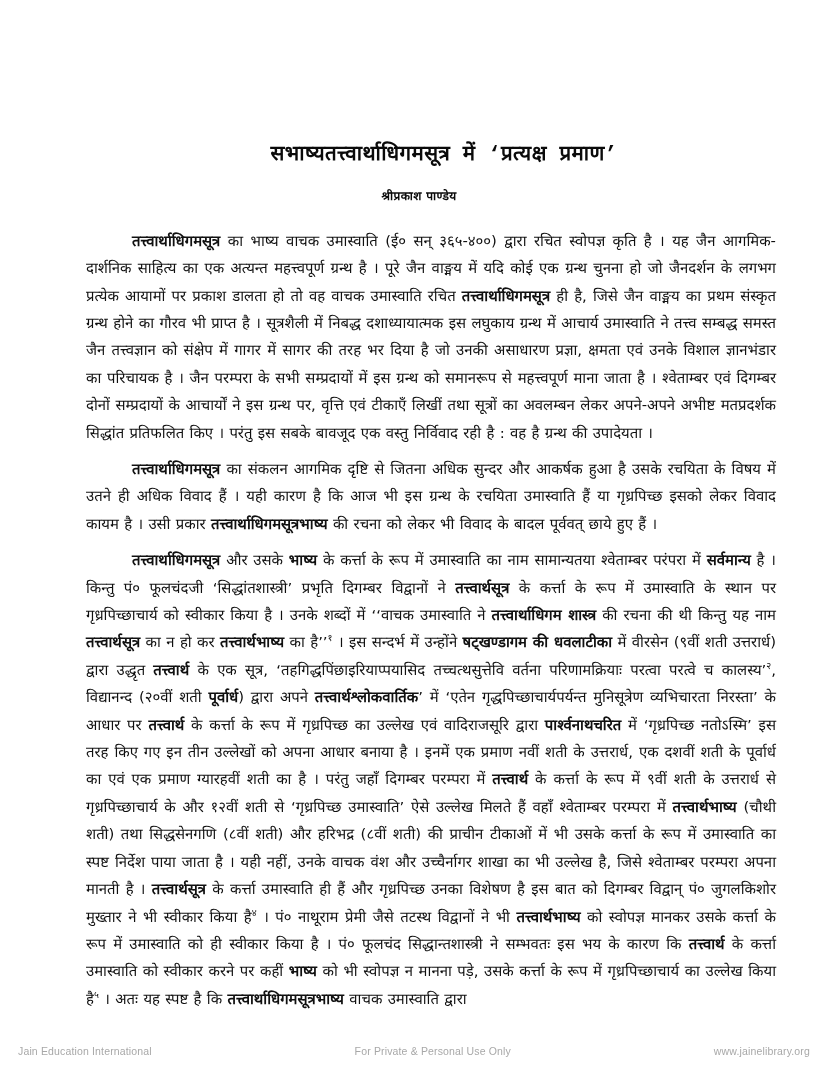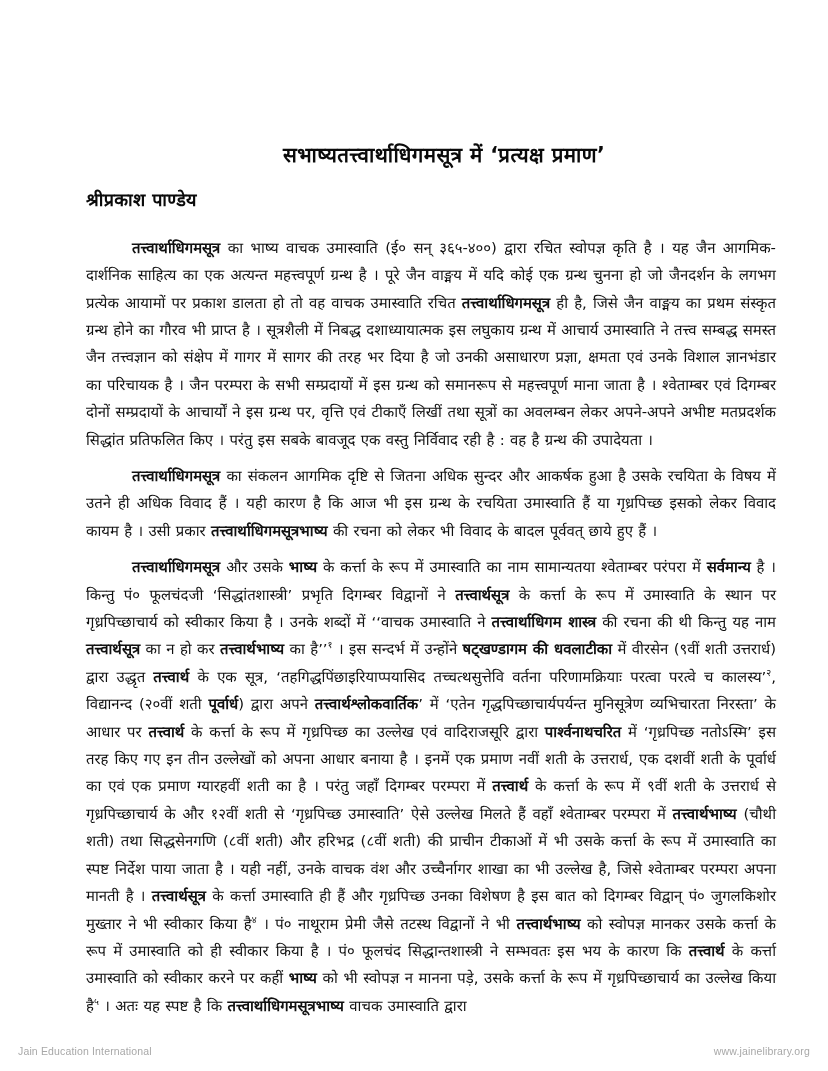--- a/index.html
+++ b/index.html
@@ -27,25 +27,26 @@
   }
   .doc-title {
     font-size: 20.5px;
     font-weight: 700;
     text-align: center;
     letter-spacing: 0.4px;
     line-height: 1.5;
     margin: 0 0 4px 0;
     color: #0a0a0a;
     padding-left: 26px;
+    font-family: Liberation Mono, monospace;
   }
   .doc-author {
-    font-size: 18px;
+    font-size: 12px;
     font-weight: 700;
-    text-align: left;
+    text-align: center;
     margin: 16px 0 0 0;
     padding-right: 24px;
     letter-spacing: 0.3px;
     color: #0a0a0a;
   }
   .body-text {
     margin: 0;
     padding: 0;
   }
   .para {
@@ -102,16 +103,17 @@
     <div class="body-text">
       <p class="para first"><b>तत्त्वार्थाधिगमसूत्र</b> का भाष्य वाचक उमास्वाति (ई० सन् ३६५-४००) द्वारा रचित स्वोपज्ञ कृति है । यह जैन आगमिक-दार्शनिक साहित्य का एक अत्यन्त महत्त्वपूर्ण ग्रन्थ है । पूरे जैन वाङ्मय में यदि कोई एक ग्रन्थ चुनना हो जो जैनदर्शन के लगभग प्रत्येक आयामों पर प्रकाश डालता हो तो वह वाचक उमास्वाति रचित <b>तत्त्वार्थाधिगमसूत्र</b> ही है, जिसे जैन वाङ्मय का प्रथम संस्कृत ग्रन्थ होने का गौरव भी प्राप्त है । सूत्रशैली में निबद्ध दशाध्यायात्मक इस लघुकाय ग्रन्थ में आचार्य उमास्वाति ने तत्त्व सम्बद्ध समस्त जैन तत्त्वज्ञान को संक्षेप में गागर में सागर की तरह भर दिया है जो उनकी असाधारण प्रज्ञा, क्षमता एवं उनके विशाल ज्ञानभंडार का परिचायक है । जैन परम्परा के सभी सम्प्रदायों में इस ग्रन्थ को समानरूप से महत्त्वपूर्ण माना जाता है । श्वेताम्बर एवं दिगम्बर दोनों सम्प्रदायों के आचार्यों ने इस ग्रन्थ पर, वृत्ति एवं टीकाएँ लिखीं तथा सूत्रों का अवलम्बन लेकर अपने-अपने अभीष्ट मतप्रदर्शक सिद्धांत प्रतिफलित किए । परंतु इस सबके बावजूद एक वस्तु निर्विवाद रही है : वह है ग्रन्थ की उपादेयता ।</p>
       <p class="para gap"><b>तत्त्वार्थाधिगमसूत्र</b> का संकलन आगमिक दृष्टि से जितना अधिक सुन्दर और आकर्षक हुआ है उसके रचयिता के विषय में उतने ही अधिक विवाद हैं । यही कारण है कि आज भी इस ग्रन्थ के रचयिता उमास्वाति हैं या गृध्रपिच्छ इसको लेकर विवाद कायम है । उसी प्रकार <b>तत्त्वार्थाधिगमसूत्रभाष्य</b> की रचना को लेकर भी विवाद के बादल पूर्ववत् छाये हुए हैं ।</p>
       <p class="para gap"><b>तत्त्वार्थाधिगमसूत्र</b> और उसके <b>भाष्य</b> के कर्त्ता के रूप में उमास्वाति का नाम सामान्यतया श्वेताम्बर परंपरा में <b>सर्वमान्य</b> है । किन्तु पं० फूलचंदजी ‘सिद्धांतशास्त्री’ प्रभृति दिगम्बर विद्वानों ने <b>तत्त्वार्थसूत्र</b> के कर्त्ता के रूप में उमास्वाति के स्थान पर गृध्रपिच्छाचार्य को स्वीकार किया है । उनके शब्दों में ‘‘वाचक उमास्वाति ने <b>तत्त्वार्थाधिगम शास्त्र</b> की रचना की थी किन्तु यह नाम <b>तत्त्वार्थसूत्र</b> का न हो कर <b>तत्त्वार्थभाष्य</b> का है’’<span class="sup">१</span> । इस सन्दर्भ में उन्होंने <b>षट्खण्डागम की धवलाटीका</b> में वीरसेन (९वीं शती उत्तरार्ध) द्वारा उद्धृत <b>तत्त्वार्थ</b> के एक सूत्र, ‘तहगिद्धपिंछाइरियाप्पयासिद तच्चत्थसुत्तेवि वर्तना परिणामक्रियाः परत्वा परत्वे च कालस्य’<span class="sup">२</span>, विद्यानन्द (२०वीं शती <b>पूर्वार्ध</b>) द्वारा अपने <b>तत्त्वार्थश्लोकवार्तिक</b>’ में ‘एतेन गृद्धपिच्छाचार्यपर्यन्त मुनिसूत्रेण व्यभिचारता निरस्ता’ के आधार पर <b>तत्त्वार्थ</b> के कर्त्ता के रूप में गृध्रपिच्छ का उल्लेख एवं वादिराजसूरि द्वारा <b>पार्श्वनाथचरित</b> में ‘गृध्रपिच्छ नतोऽस्मि’ इस तरह किए गए इन तीन उल्लेखों को अपना आधार बनाया है । इनमें एक प्रमाण नवीं शती के उत्तरार्ध, एक दशवीं शती के पूर्वार्ध का एवं एक प्रमाण ग्यारहवीं शती का है । परंतु जहाँ दिगम्बर परम्परा में <b>तत्त्वार्थ</b> के कर्त्ता के रूप में ९वीं शती के उत्तरार्ध से गृध्रपिच्छाचार्य के और १२वीं शती से ‘गृध्रपिच्छ उमास्वाति’ ऐसे उल्लेख मिलते हैं वहाँ श्वेताम्बर परम्परा में <b>तत्त्वार्थभाष्य</b> (चौथी शती) तथा सिद्धसेनगणि (८वीं शती) और हरिभद्र (८वीं शती) की प्राचीन टीकाओं में भी उसके कर्त्ता के रूप में उमास्वाति का स्पष्ट निर्देश पाया जाता है । यही नहीं, उनके वाचक वंश और उच्चैर्नागर शाखा का भी उल्लेख है, जिसे श्वेताम्बर परम्परा अपना मानती है । <b>तत्त्वार्थसूत्र</b> के कर्त्ता उमास्वाति ही हैं और गृध्रपिच्छ उनका विशेषण है इस बात को दिगम्बर विद्वान् पं० जुगलकिशोर मुख्तार ने भी स्वीकार किया है<span class="sup">४</span> । पं० नाथूराम प्रेमी जैसे तटस्थ विद्वानों ने भी <b>तत्त्वार्थभाष्य</b> को स्वोपज्ञ मानकर उसके कर्त्ता के रूप में उमास्वाति को ही स्वीकार किया है । पं० फूलचंद सिद्धान्तशास्त्री ने सम्भवतः इस भय के कारण कि <b>तत्त्वार्थ</b> के कर्त्ता उमास्वाति को स्वीकार करने पर कहीं <b>भाष्य</b> को भी स्वोपज्ञ न मानना पड़े, उसके कर्त्ता के रूप में गृध्रपिच्छाचार्य का उल्लेख किया है<span class="sup">५</span> । अतः यह स्पष्ट है कि <b>तत्त्वार्थाधिगमसूत्रभाष्य</b> वाचक उमास्वाति द्वारा</p>
     </div>
 
   </div>
 
   <div class="footer">
     <div class="f-left">Jain Education International</div>
+    <div class="f-mid">For Private &amp; Personal Use Only</div>
     <div class="f-right">www.jainelibrary.org</div>
   </div>
 
 </div>
 
 </body></html>

